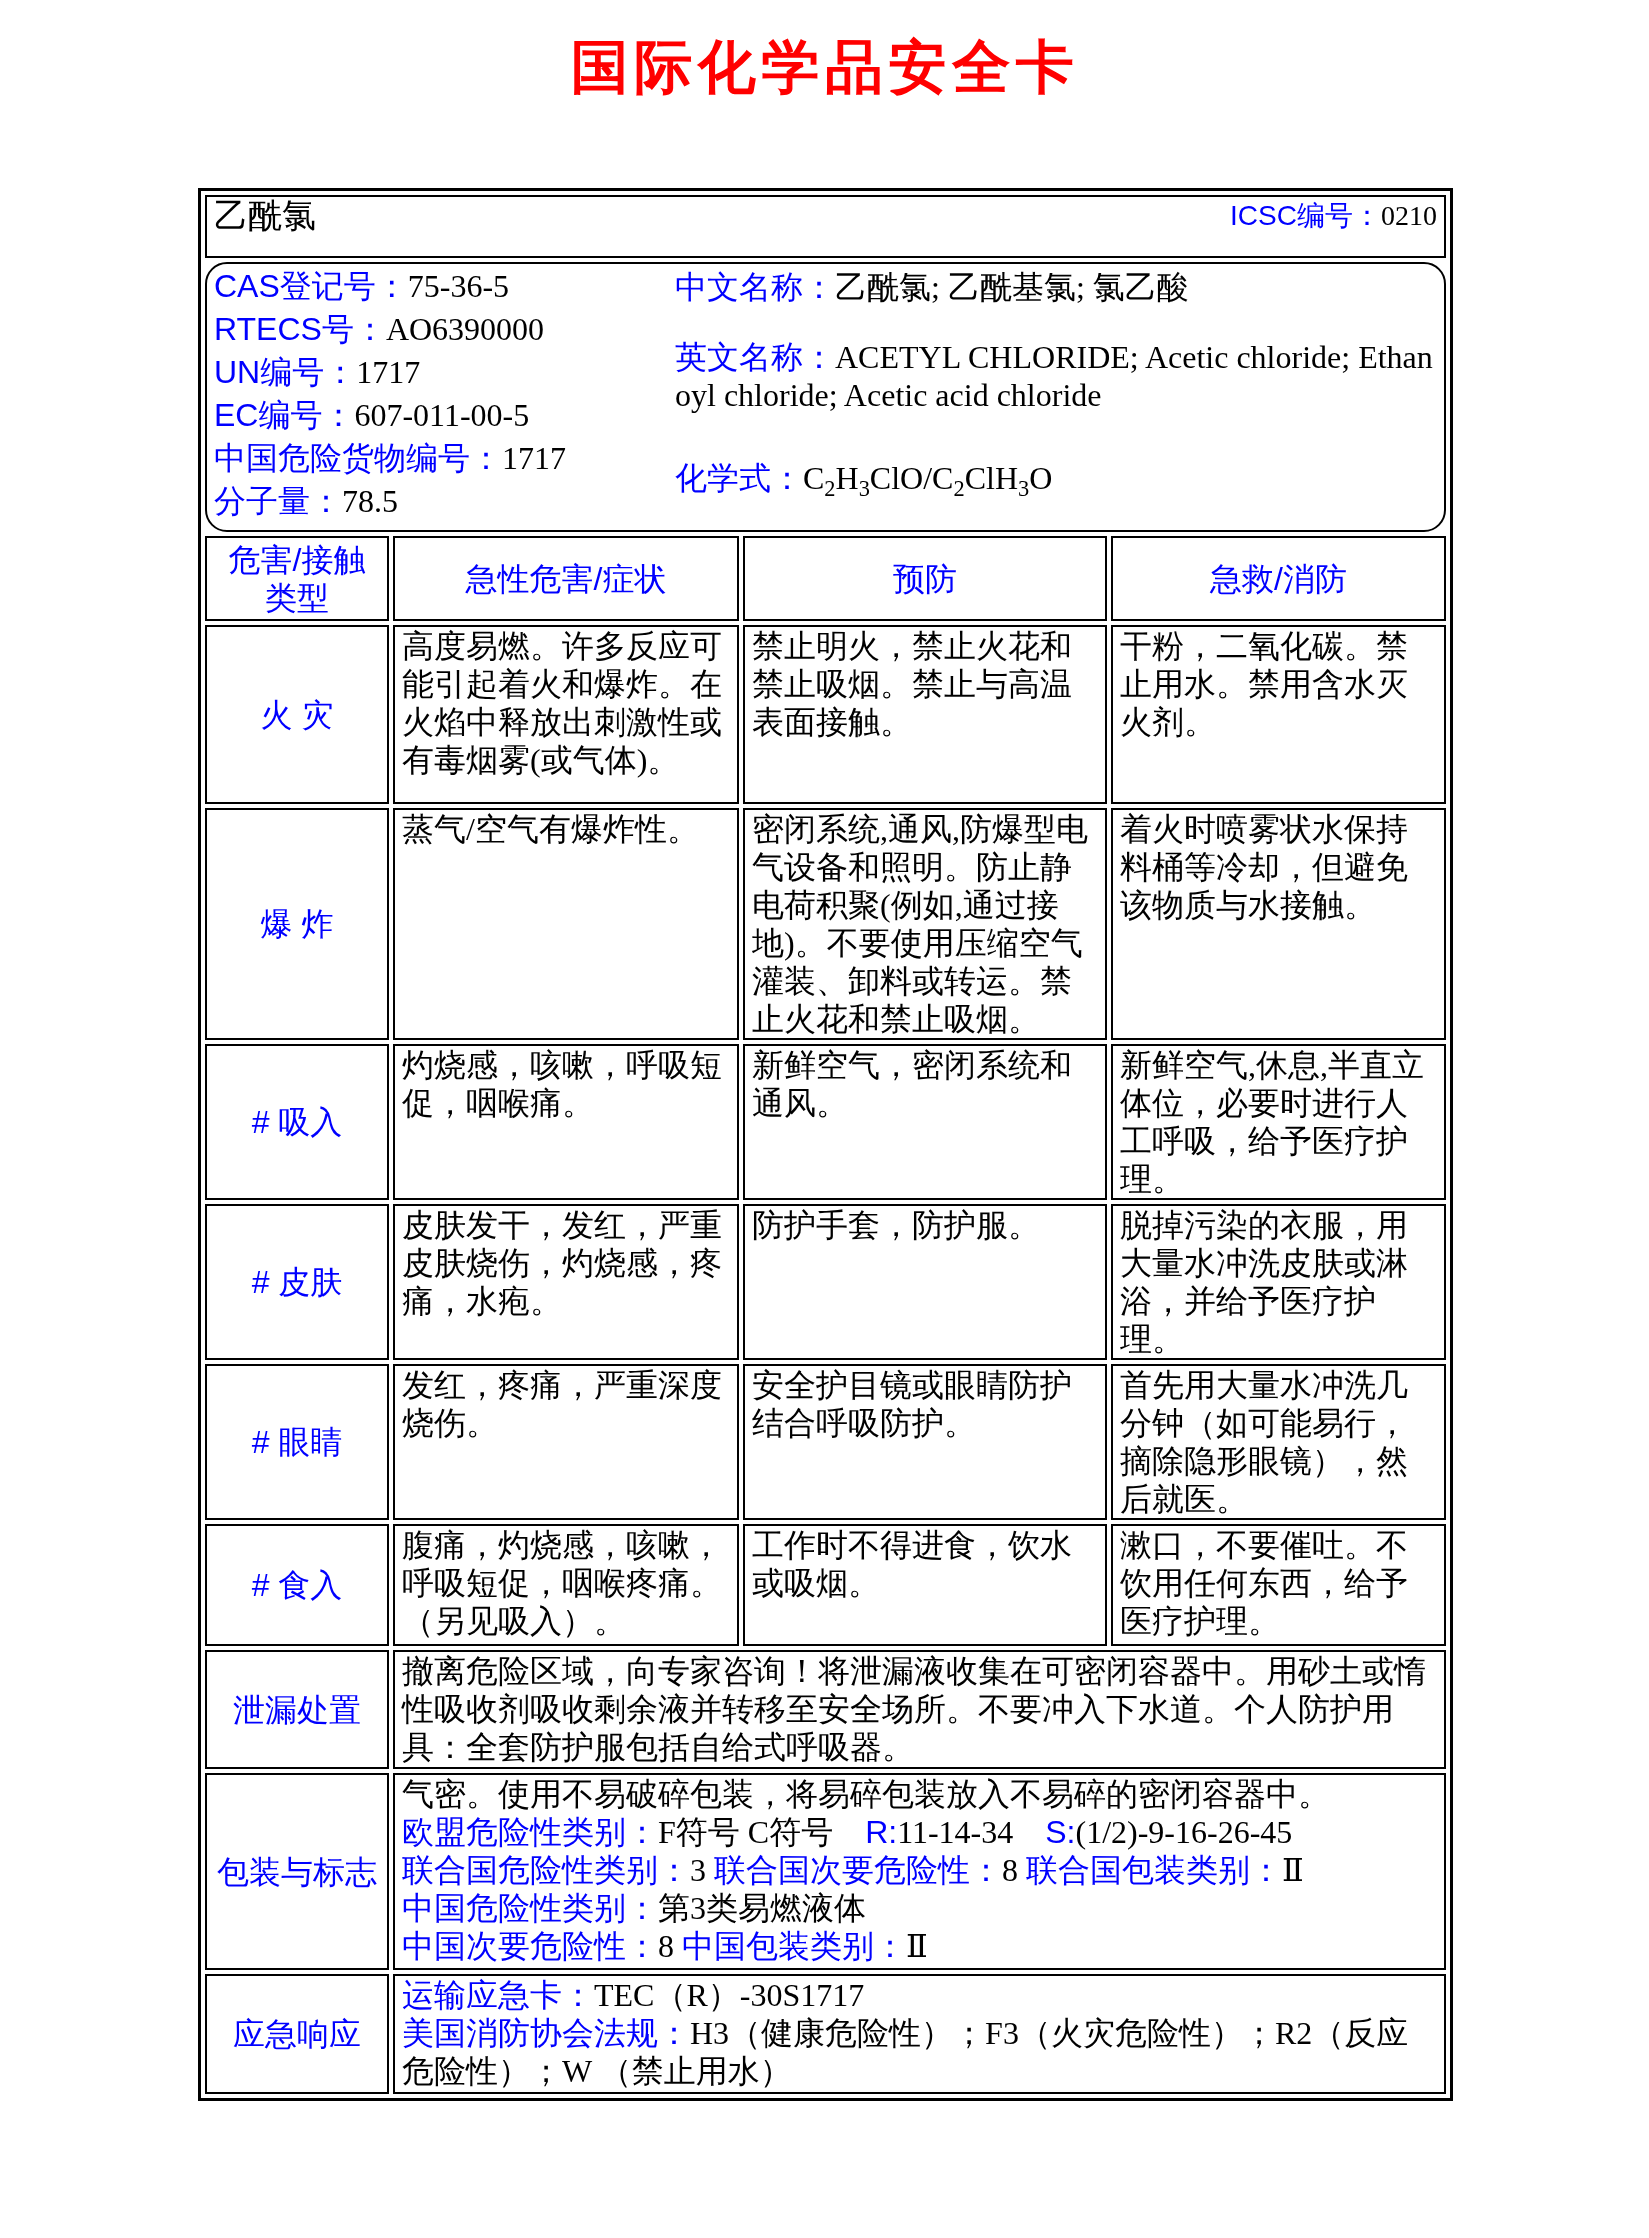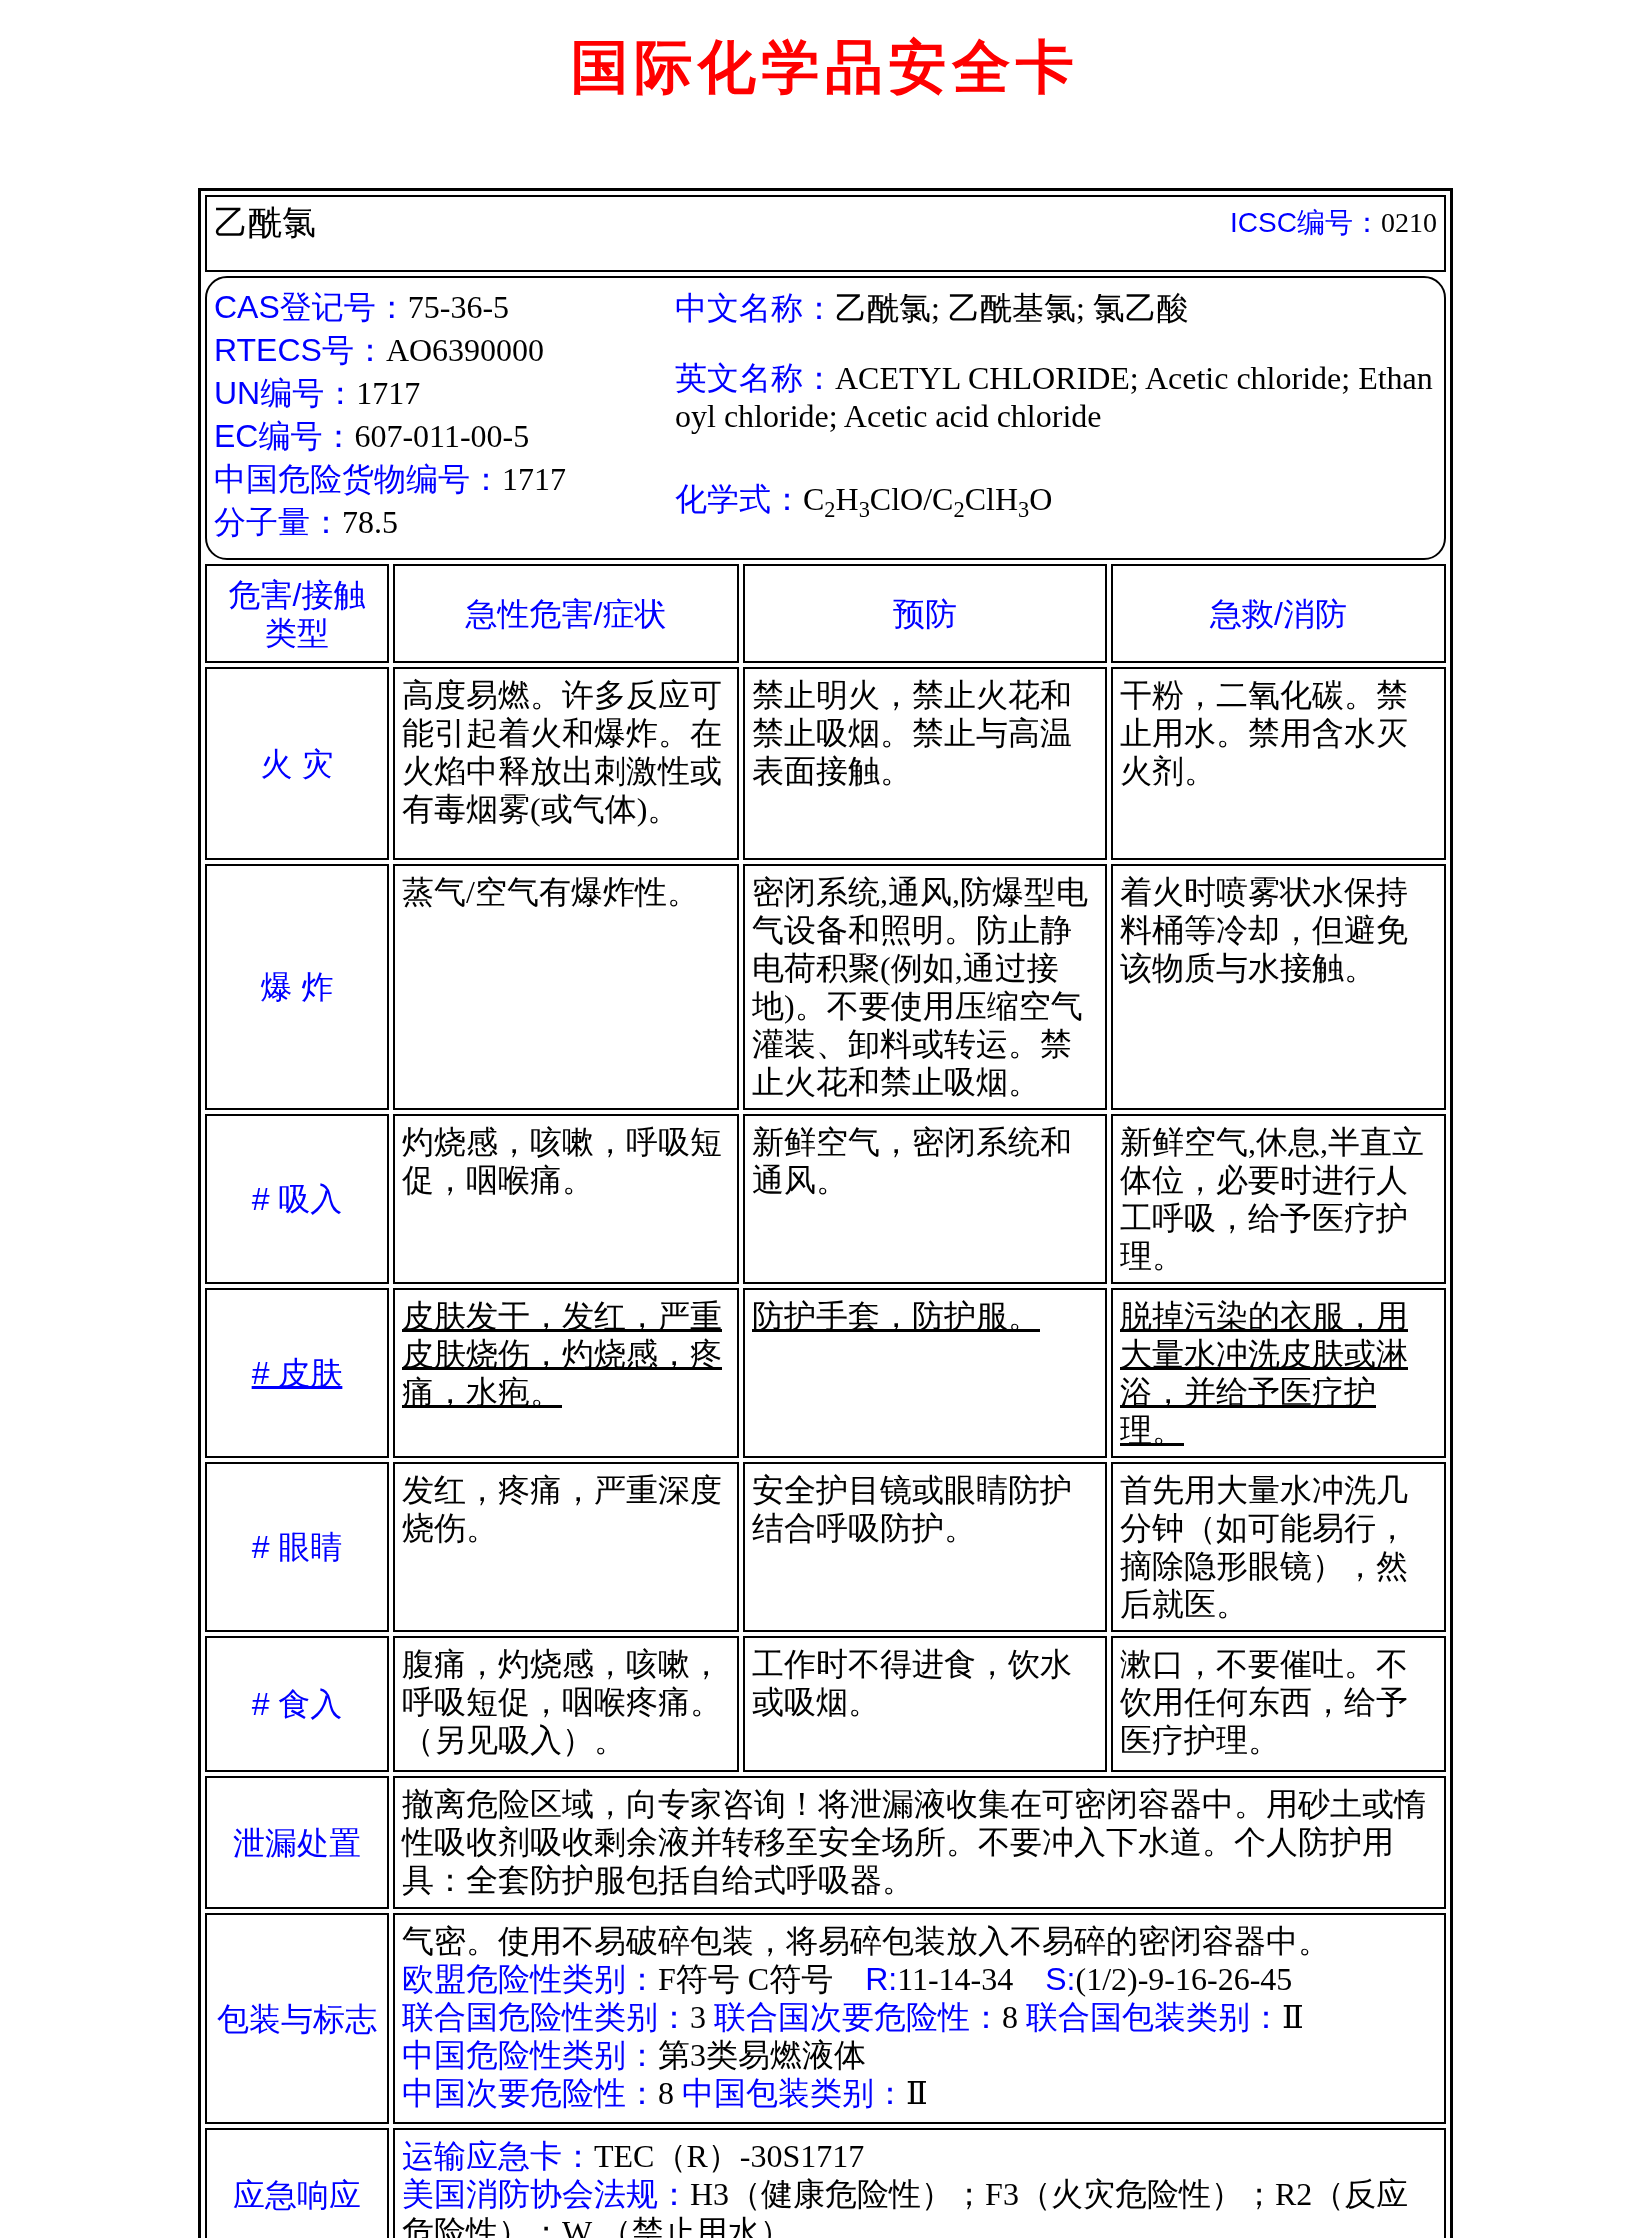--- a/index.html
+++ b/index.html
@@ -27,21 +27,21 @@
     margin: 81px 0 0 198px;
     width: 1255px;
     border: 3.5px solid #000000;
     border-collapse: separate;
     border-spacing: 4.9px;
     table-layout: fixed;
     background: #ffffff;
   }
   table.icsc td {
     border: 2.1px solid #000000;
-    padding: 7px 7px;
+    padding: 0 7px;
     font-size: 32px;
     line-height: 38px;
     vertical-align: top;
     overflow: hidden;
     word-break: break-all;
   }
 
   .lbl {
     color: #0000ff;
     font-family: "Liberation Sans", "DejaVu Sans", sans-serif;
@@ -73,21 +73,21 @@
   .id-en { margin-top: 32px; }
   .id-formula { margin-top: 45px; }
   sub { font-size: 22.4px; line-height: 0; }
 
   
   .r-head td  { height: 81px; }
   .r-fire td  { height: 175px; }
   .r-expl td  { height: 209px; }
   .r-touch td { height: 39px; }
   .r-inh td   { height: 126px; }
-  .r-skin td  { height: 116px; text-decoration: underline; }
+  .r-skin td  { height: 116px; }
   .r-eye td   { height: 116px; }
   .r-ing td   { height: 118px; }
   .r-spill td { height: 115px; }
   .r-pack td  { height: 193px; }
   .r-emrg td  { height: 116px; }
   .seg-line { white-space: normal; }
 </style>
 </head>
 <body>
 

